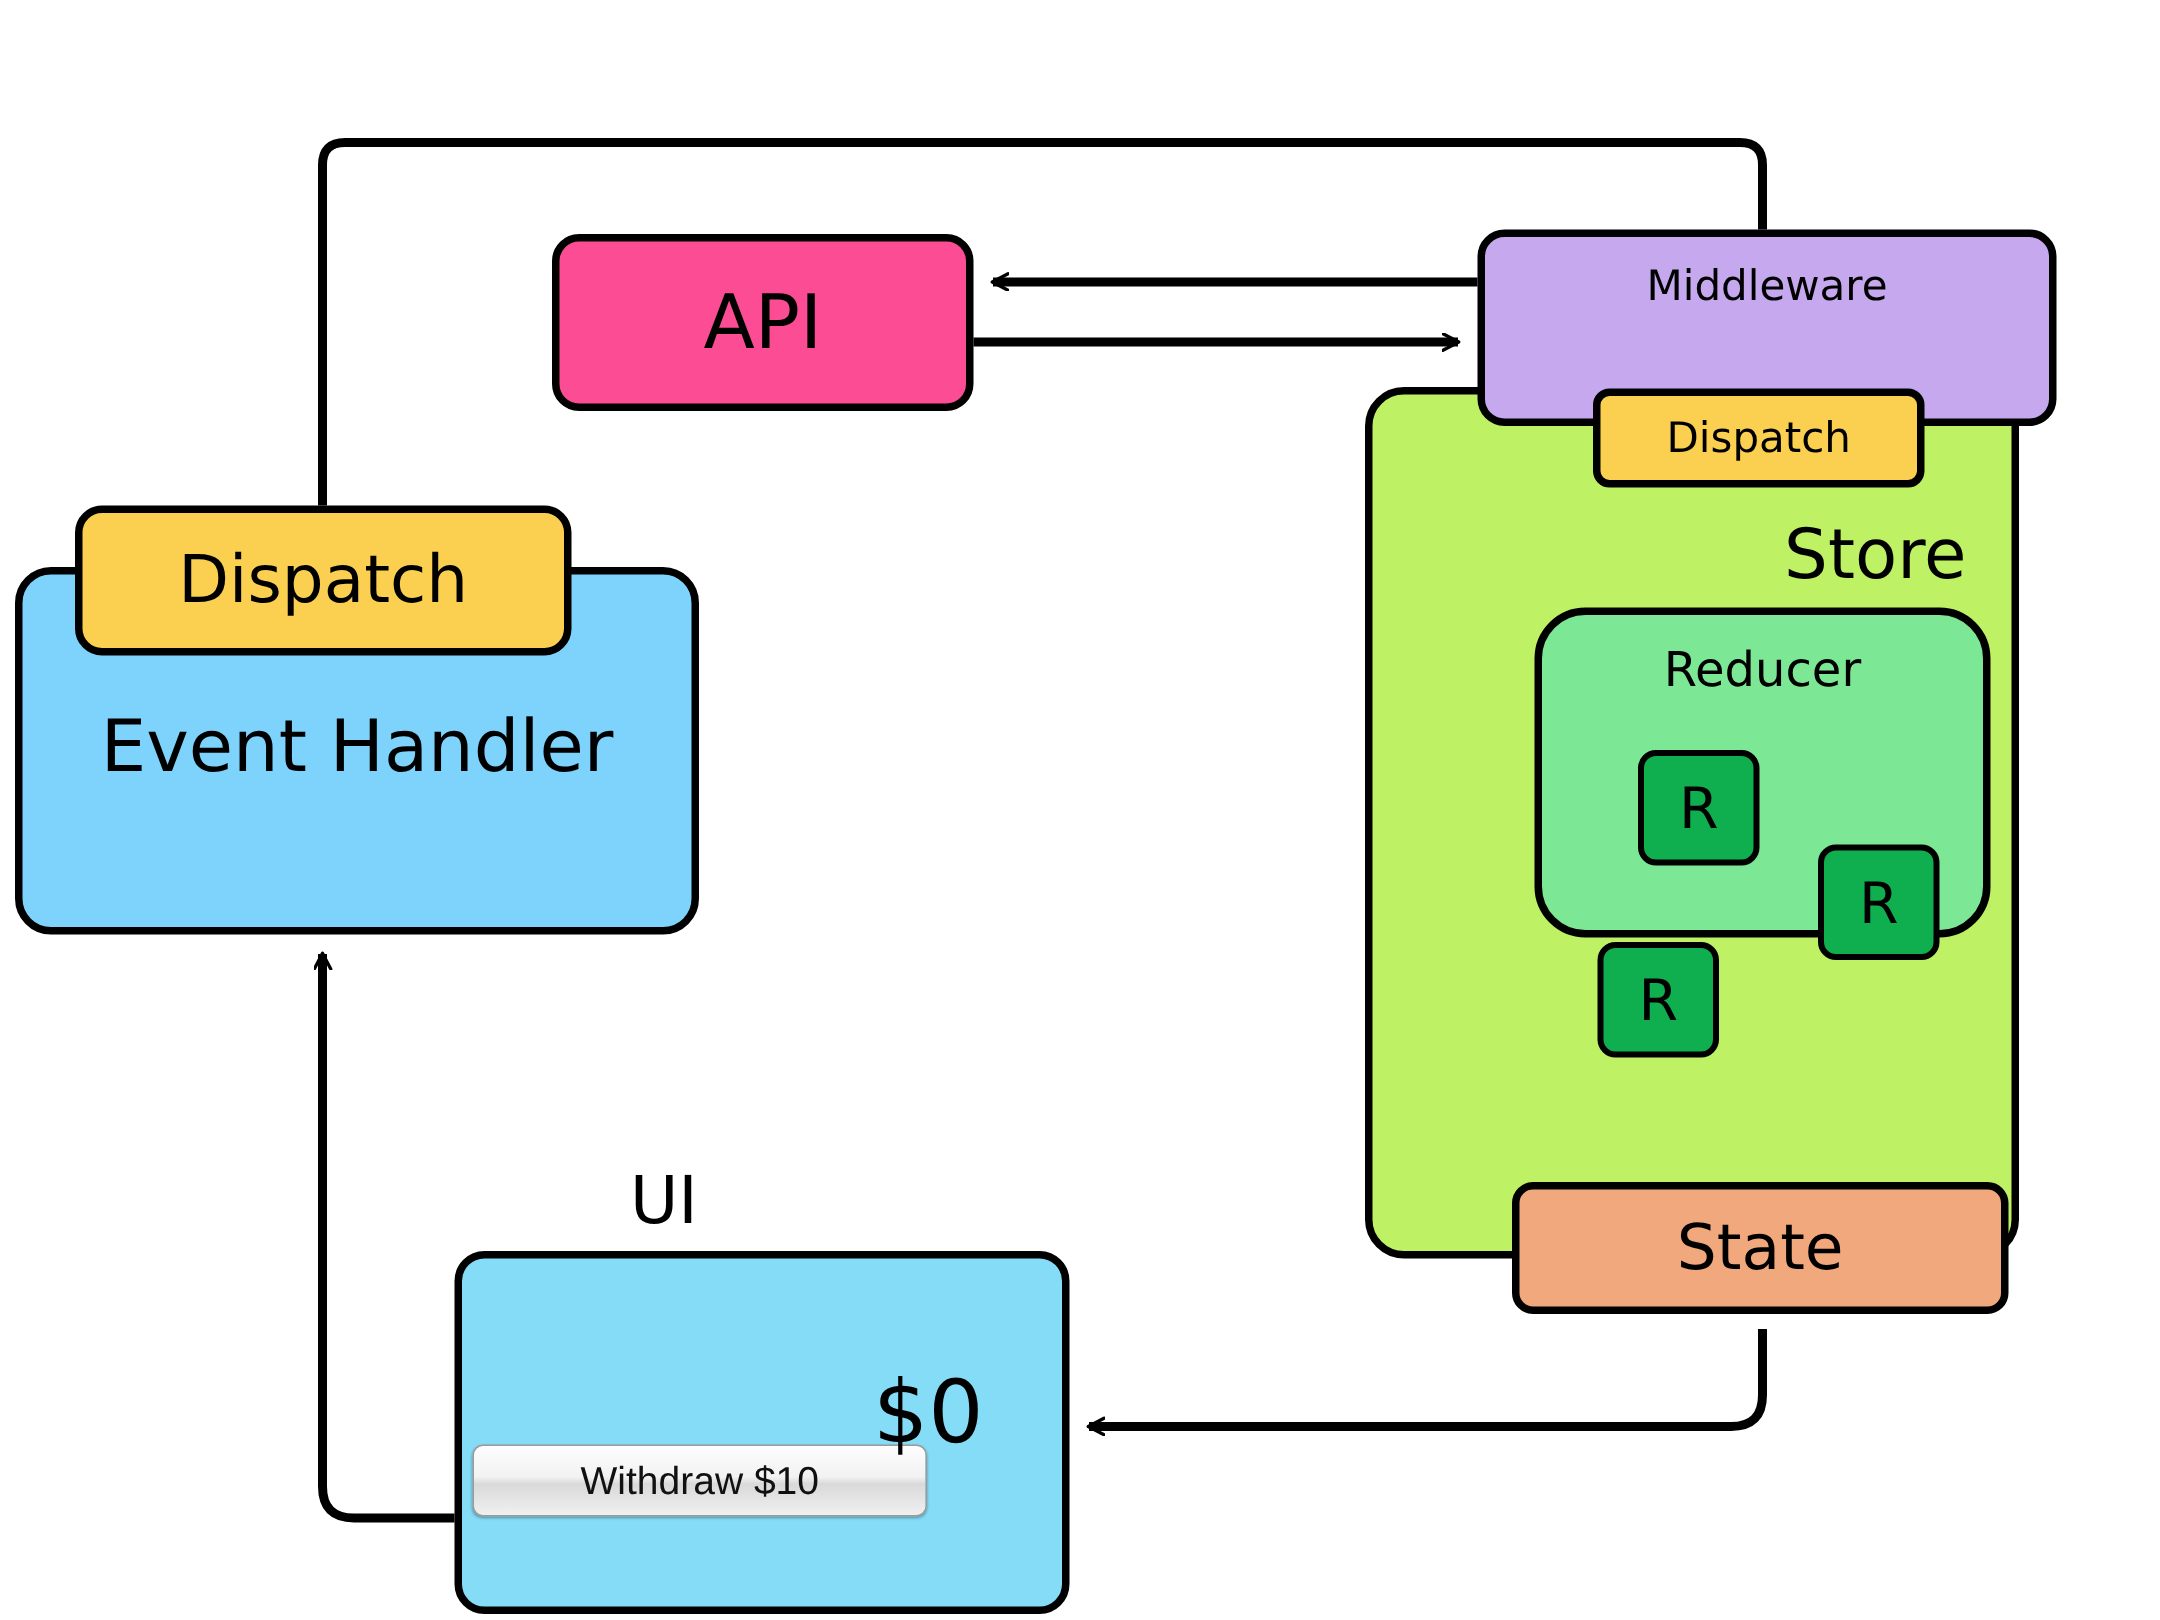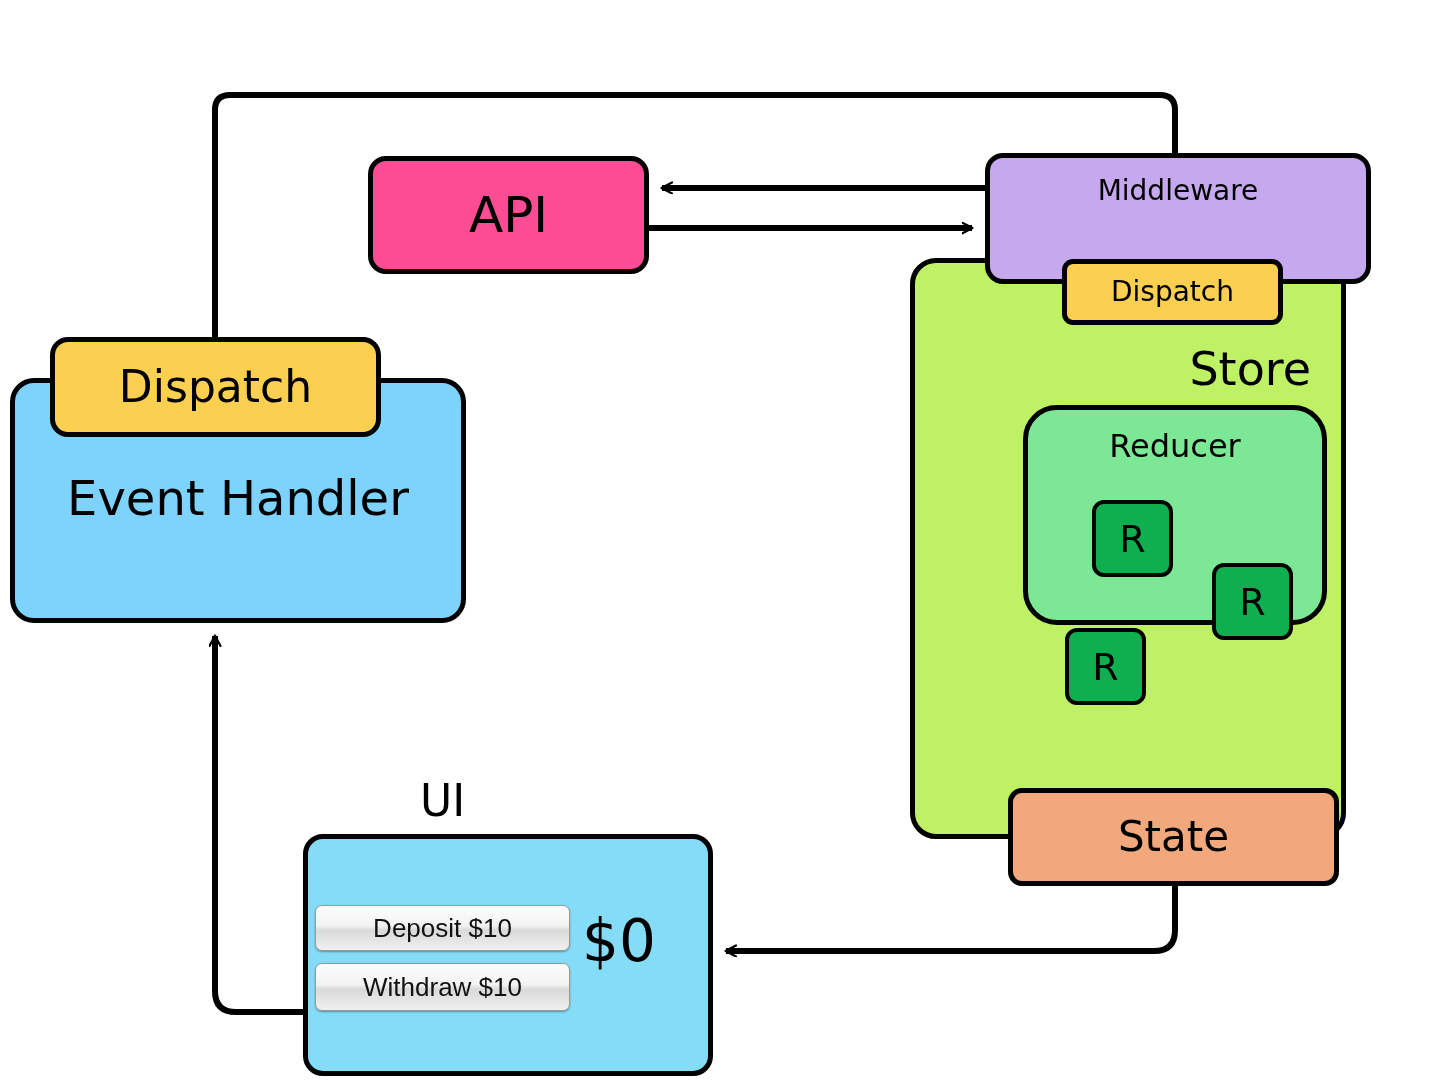--- a/index.html
+++ b/index.html
@@ -100,21 +100,21 @@
     justify-content: center;
     font-size: 38px;
     color: #000;
     z-index: 16;
   }
   #r-chip-1 { left: 1092px; top: 500px; width: 81px; height: 77px; }
   #r-chip-2 { left: 1212px; top: 563px; width: 81px; height: 77px; }
   #r-chip-3 { left: 1065px; top: 628px; width: 81px; height: 77px; }
 
   #state-node {
-    left: 1008px; top: 788px; width: 331px; height: 98px;
+    left: 1008px; top: 788px; width: 331px; height: 88px;
     border-radius: 14px;
     background: #f0a87c;
     font-size: 42px;
     z-index: 22;
   }
 
   #event-handler-node {
     left: 10px; top: 378px; width: 456px; height: 245px;
     border-radius: 24px;
     background: #7dd3fc;
@@ -153,21 +153,21 @@
     background: linear-gradient(to bottom, #fdfdfd 0%, #f2f2f2 45%, #d9d9d9 55%, #f0f0f0 100%);
     box-shadow: 0 1px 2px rgba(0,0,0,0.35);
     display: flex;
     align-items: center;
     justify-content: center;
     font-size: 26px;
     color: #111;
     z-index: 26;
   }
   #deposit-button  { left: 315px; top: 905px; width: 255px; height: 46px; }
-  #withdraw-button { left: 315px; top: 963px; width: 255px; height: 48px; }
+  #withdraw-button { left: 315px; top: 963px; width: 303px; height: 48px; }
   #ui-balance {
     position: absolute;
     left: 582px; top: 907px;
     font-size: 58px;
     color: #000;
     z-index: 26;
   }
 </style>
 </head>
 <body>
@@ -218,17 +218,16 @@
 
   <div class="node" id="store-dispatch-node">Dispatch</div>
 
   <div class="node" id="api-node">API</div>
 
   <div class="node" id="event-handler-node">Event Handler</div>
   <div class="node" id="eh-dispatch-node">Dispatch</div>
 
   <span id="ui-label">UI</span>
   <div class="node" id="ui-node"></div>
-  <button class="ui-btn" id="deposit-button">Deposit $10</button>
   <button class="ui-btn" id="withdraw-button">Withdraw $10</button>
   <span id="ui-balance">$0</span>
 
 </div>
 
 </body></html>

